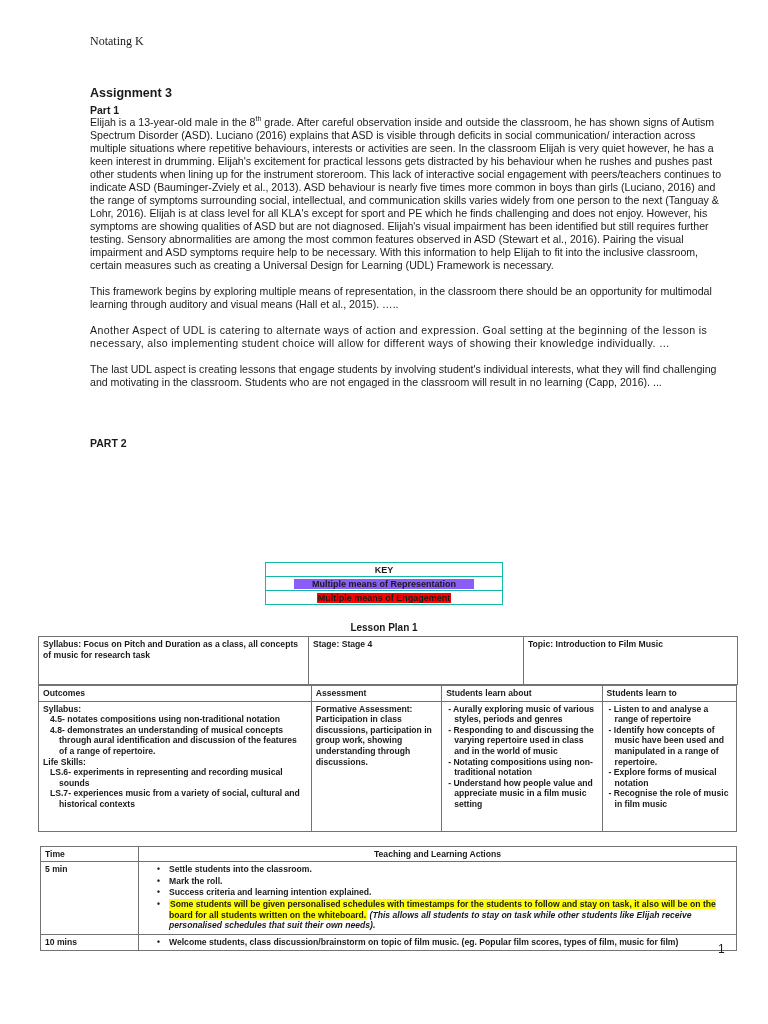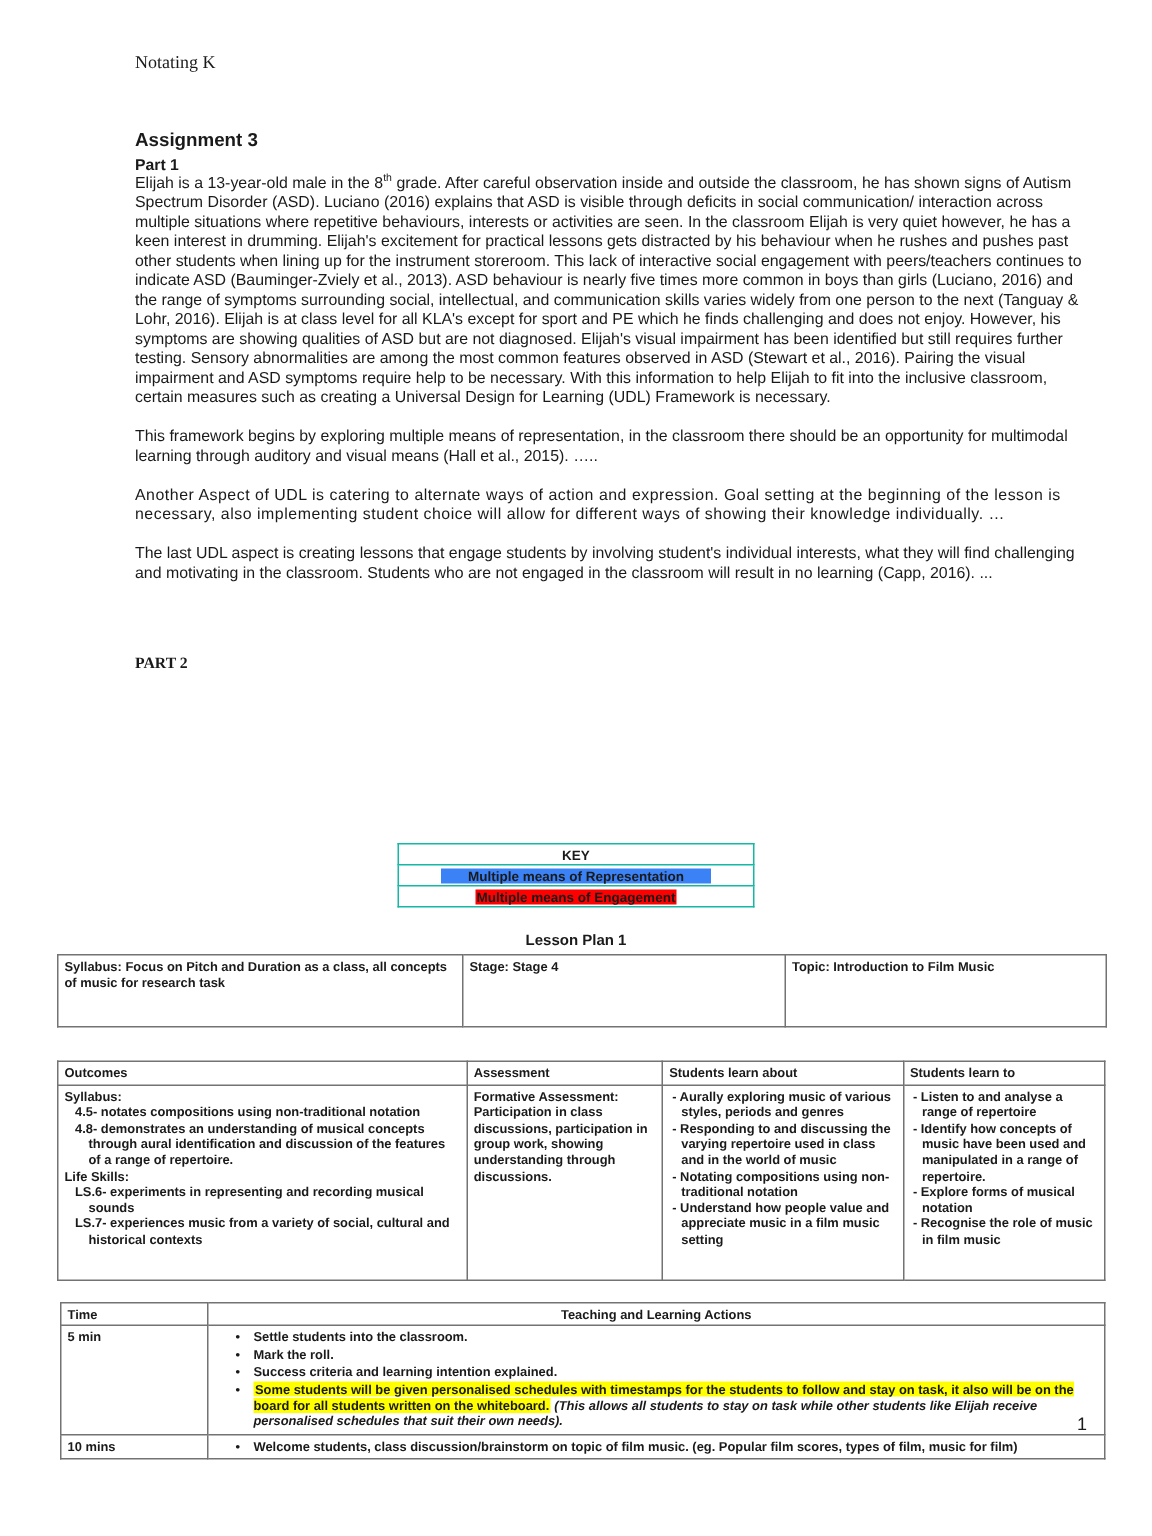--- a/index.html
+++ b/index.html
@@ -19,37 +19,37 @@
     top: 34px; left: 90px;
     font-family: "Liberation Serif", serif;
     font-size: 12px;
   }
   .content { position: absolute; top: 86px; left: 90px; width: 642px; }
   .doc-title { font-size: 12.5px; font-weight: bold; margin-bottom: 4px; }
   .part-heading { font-size: 10.5px; font-weight: bold; }
   .para { font-size: 10.6px; line-height: 13px; margin-bottom: 13px; text-align: left; }
   .para.spaced { letter-spacing: 0.35px; }
   sup { font-size: 7px; vertical-align: super; line-height: 0; }
-  .part2-heading { font-size: 10.5px; font-weight: bold; margin-top: 48px; font-family: Liberation Serif, serif; }
+  .part2-heading { font-size: 10.5px; font-weight: bold; margin-top: 48px; }
 
   
   .key-table {
     border-collapse: collapse;
     margin: 38px auto 0 auto;
     width: 238px;
     font-size: 9px;
     font-weight: bold;
   }
   .key-table td {
     border: 1px solid #14b8a6;
     text-align: center;
     padding: 1.5px 2px;
     background: #fff;
   }
-  .hl-green  { background: #3b82f6; padding: 0 18px; }
+  .hl-green  { background: #8b5cf6; padding: 0 18px; }
   .hl-yellow { background: #ffff00; padding: 0 1px; }
   .hl-red    { background: #ff0000; padding: 0 1px; }
 
   .lesson-title { text-align: center; font-size: 10px; font-weight: bold; margin-top: 17px; margin-bottom: 3px; }
 
   
   .doc-table {
     border-collapse: collapse;
     font-size: 8.6px;
     line-height: 10.6px;
@@ -62,21 +62,21 @@
     padding: 2px 4px;
     text-align: left;
   }
 
   .info-table { margin-left: 38px; width: 699px; }
   .info-table td { height: 48px; }
   .info-table .c1 { width: 270px; }
   .info-table .c2 { width: 215px; }
   .info-table .c3 { width: 214px; }
 
-  .outcomes-table { margin-left: 38px; width: 699px; margin-top: 22px; }
+  .outcomes-table { margin-left: 38px; width: 699px; }
   .outcomes-table .c1 { width: 272px; }
   .outcomes-table .c2 { width: 130px; }
   .outcomes-table .c3 { width: 160px; }
   .outcomes-table .c4 { width: 134px; }
   .oc-item { padding-left: 16px; text-indent: -9px; }
   .oc-label { padding-left: 0; }
   .dash-item { padding-left: 8px; text-indent: -6px; }
   .assess-cell div { margin-bottom: 0; }
   .outcomes-table td.body-cell { height: 130px; }
 

